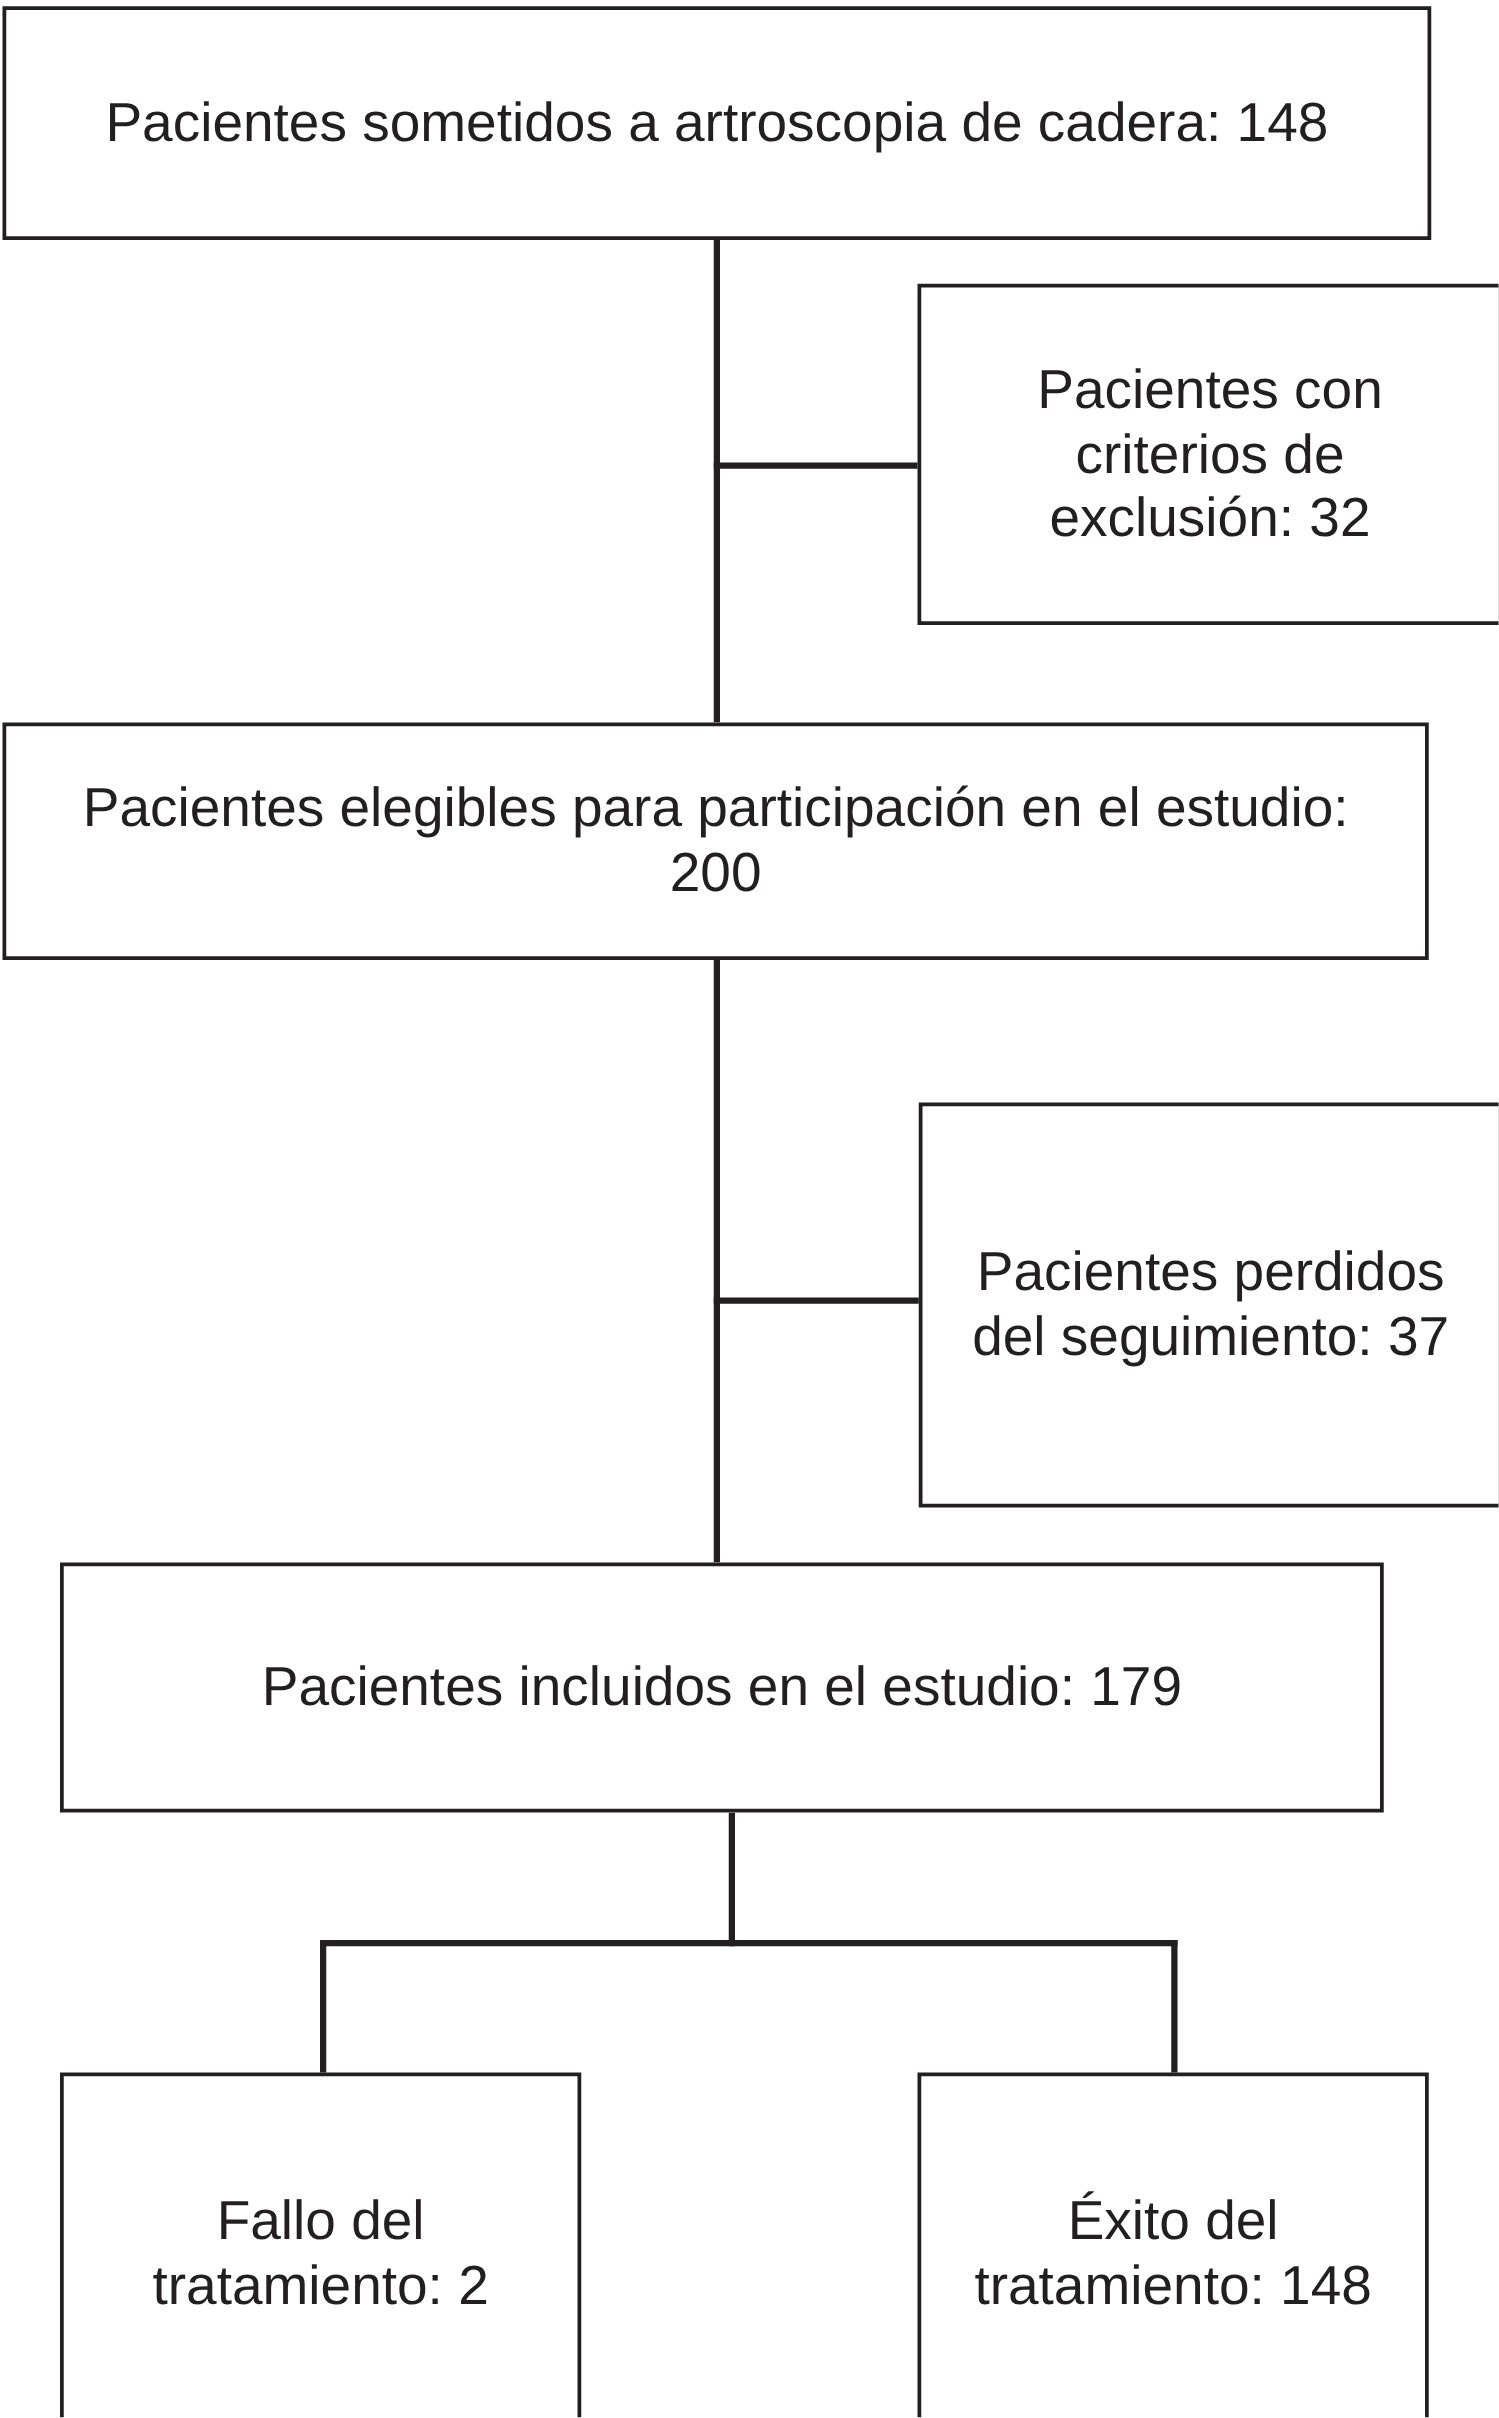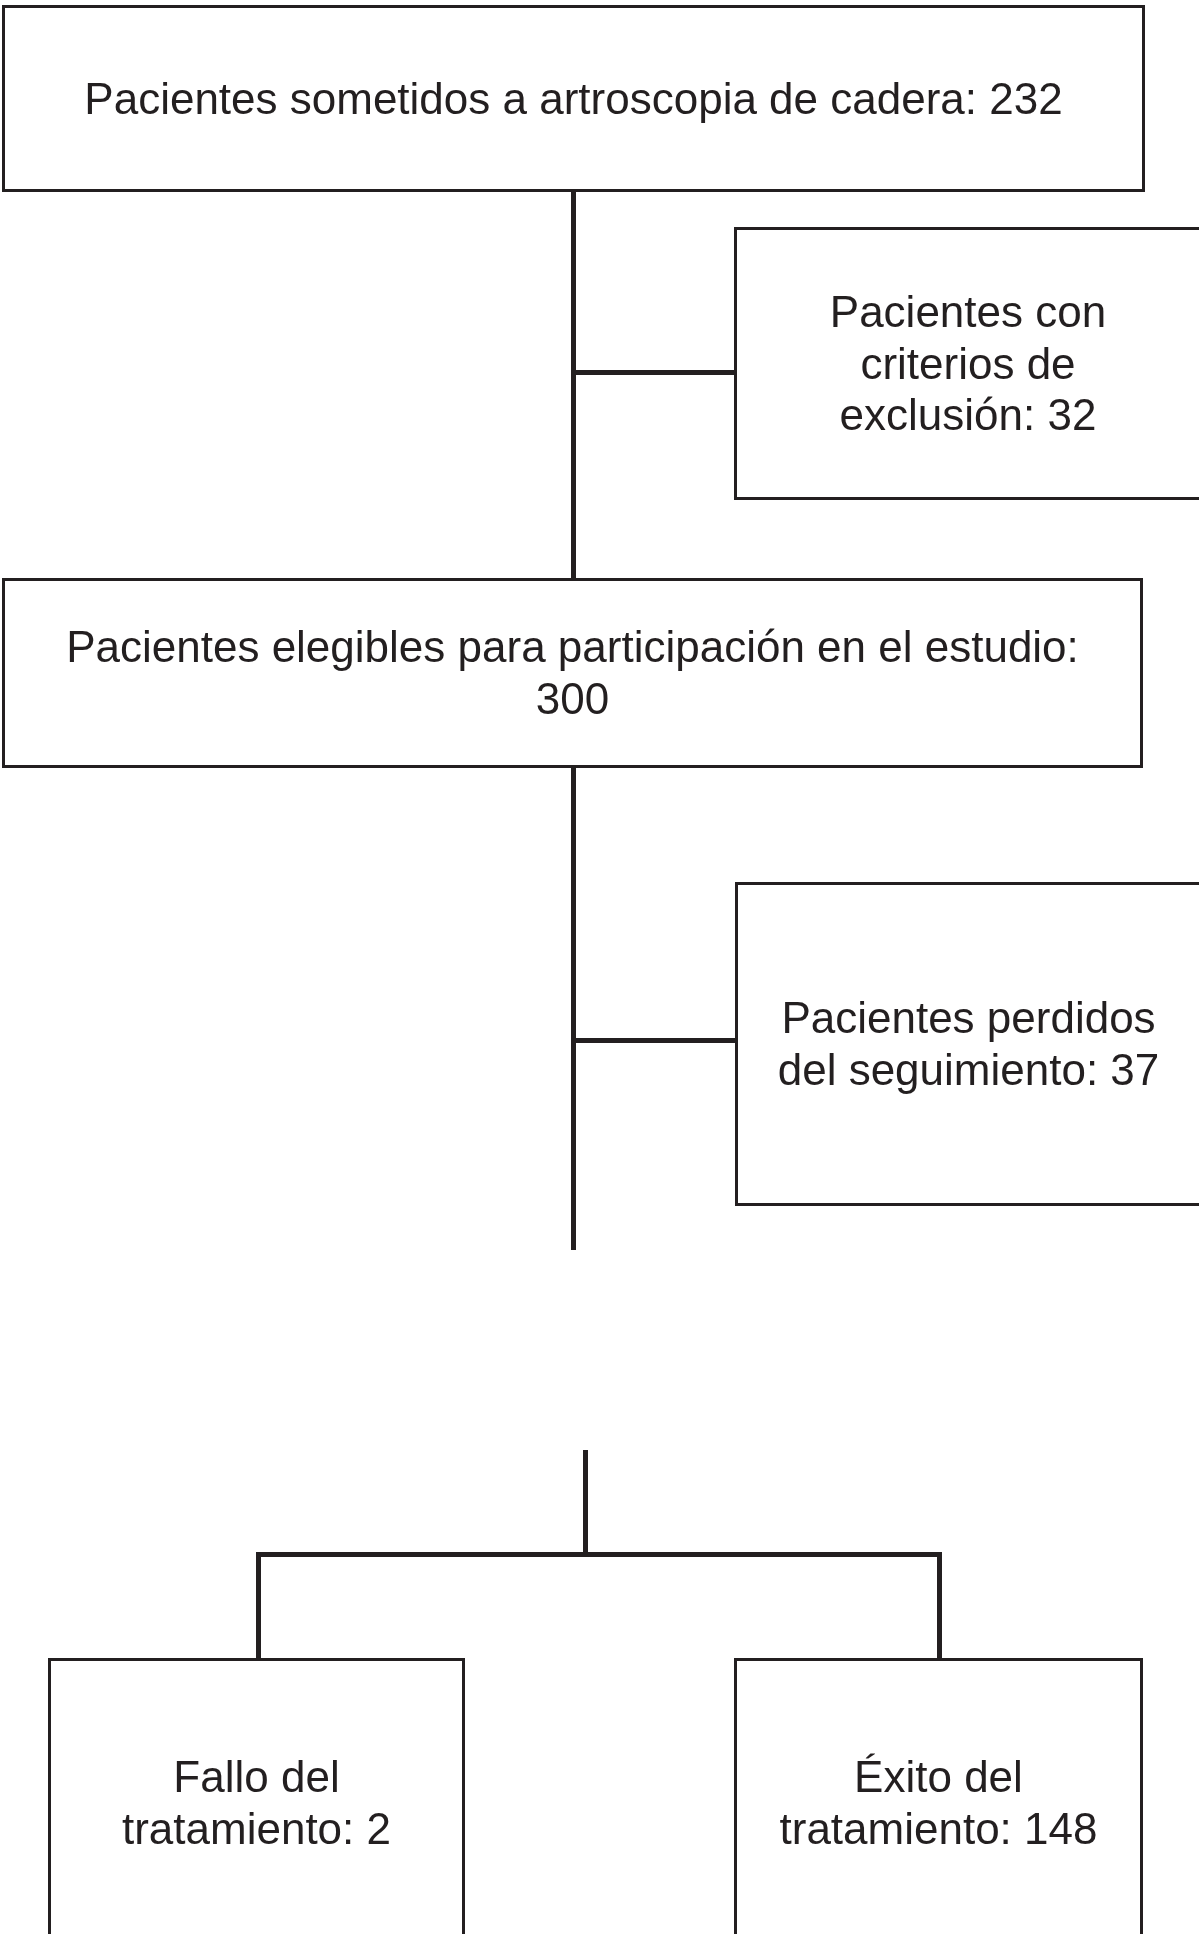--- a/index.html
+++ b/index.html
@@ -86,35 +86,38 @@
   <div class="conn v" id="conn-trunk-a"></div>
   <div class="conn h" id="conn-excl-h"></div>
   <div class="conn v" id="conn-trunk-b"></div>
   <div class="conn h" id="conn-lost-h"></div>
   <div class="conn v" id="conn-stem-incl"></div>
   <div class="conn h" id="conn-split-h"></div>
   <div class="conn v" id="conn-left-v"></div>
   <div class="conn v" id="conn-right-v"></div>
 
   <div class="node" id="node-screened">
-    <span class="node-text">Pacientes sometidos a artroscopia de cadera: 232</span>
+    <span class="node-text">Pacientes sometidos a artroscopia de cadera: 148</span>
   </div>
 
   <div class="node" id="node-excluded">
     <span class="node-text">Pacientes con criterios de exclusión: 32</span>
   </div>
 
   <div class="node" id="node-eligible">
-    <span class="node-text">Pacientes elegibles para participación en el estudio: 300</span>
+    <span class="node-text">Pacientes elegibles para participación en el estudio: 200</span>
   </div>
 
   <div class="node" id="node-lost">
     <span class="node-text">Pacientes perdidos del seguimiento: 37</span>
   </div>
 
+  <div class="node" id="node-included">
+    <span class="node-text">Pacientes incluidos en el estudio: 179</span>
+  </div>
 
   <div class="node" id="node-failure">
     <span class="node-text">Fallo del tratamiento: 2</span>
   </div>
 
   <div class="node" id="node-success">
     <span class="node-text">Éxito del tratamiento: 148</span>
   </div>
 
 </div>

